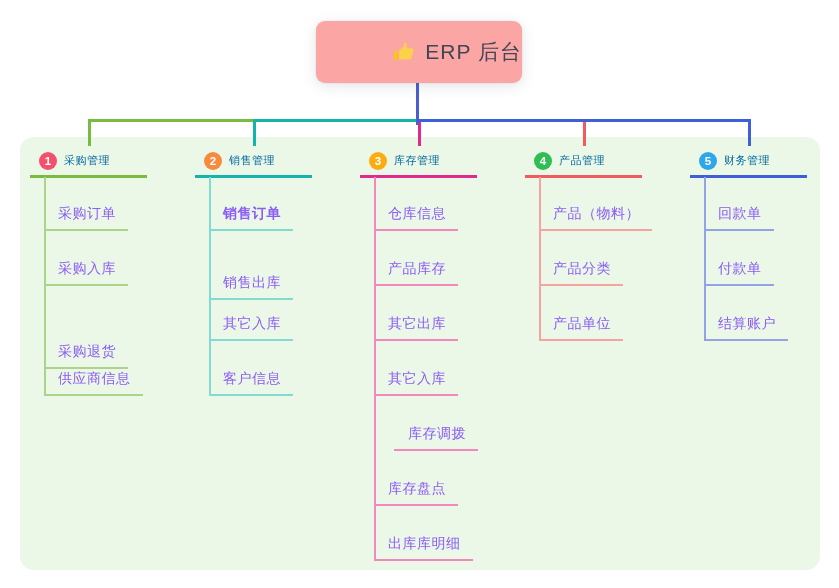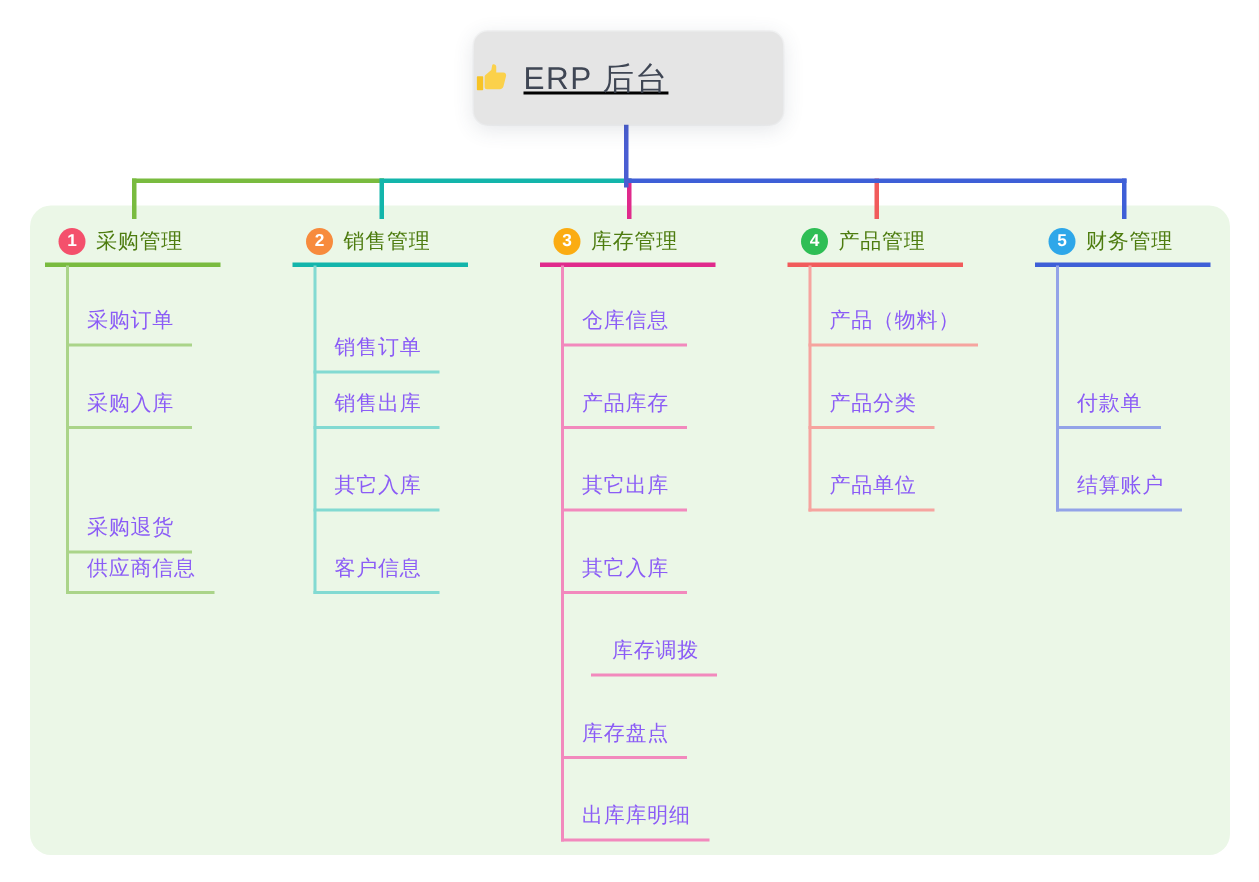--- a/index.html
+++ b/index.html
@@ -1,30 +1,30 @@
 <!DOCTYPE html>
 <html><head>
 <meta charset="utf-8">
 <style>
   html,body{margin:0;padding:0;background:#ffffff;}
   body{width:839px;height:588px;font-family:"Liberation Sans","DejaVu Sans",sans-serif;}
   .canvas{position:relative;width:839px;height:588px;background:#ffffff;overflow:hidden;}
   .panel{position:absolute;left:20px;top:137px;width:800px;height:433px;background:#ebf7e7;border-radius:14px;z-index:0;}
-  .root-box{position:absolute;left:316px;top:21px;width:206px;height:62px;background:#e5e5e5;border-radius:9px;
+  .root-box{position:absolute;left:316px;top:21px;width:206px;height:62px;background:#fca5a5;border-radius:9px;
     box-shadow:0 3px 14px rgba(60,70,90,.14),0 0 0 1px rgba(0,0,0,.03);
-    display:flex;align-items:center;justify-content:flex-start;gap:10px;z-index:6;text-decoration:underline;}
+    display:flex;align-items:center;justify-content:flex-end;gap:10px;z-index:6;}
   .root-label{font-size:21px;color:#3f4654;font-weight:500;letter-spacing:1px;}
   .thumb-icon{display:flex;align-items:center;}
   .cline{position:absolute;z-index:2;}
   .branch{position:absolute;top:146px;width:170px;z-index:3;}
   .topic{position:relative;height:32px;width:117px;box-sizing:border-box;display:flex;align-items:center;gap:7px;
     padding-left:9px;cursor:default;}
   .badge{width:18px;height:18px;border-radius:50%;color:#fff;font-size:11.5px;font-weight:700;
     display:flex;align-items:center;justify-content:center;flex:0 0 18px;line-height:18px;}
-  .topic-label{font-size:14px;color:#4d7c0f;font-weight:500;letter-spacing:.5px;white-space:nowrap;}
+  .topic-label{font-size:11px;color:#0369a1;font-weight:500;letter-spacing:.5px;white-space:nowrap;}
   .vline{position:absolute;width:2px;}
   .child{position:absolute;left:14px;height:30px;box-sizing:border-box;display:flex;align-items:flex-end;
     padding:0 12px 6px 14px;font-size:14px;color:#8b5cf6;white-space:nowrap;letter-spacing:.5px;}
 </style>
 </head>
 <body>
 
 <div class="canvas">
   <div class="panel"></div>
 
@@ -60,22 +60,22 @@
         <div class="child" style="top: 110px; border-bottom: 2px solid rgb(170, 212, 137);">采购入库</div>
         <div class="child" style="top: 165px; border-bottom: 2px solid rgb(170, 212, 137); margin-top: 28px;">采购退货</div>
         <div class="child" style="top: 220px; border-bottom: 2px solid rgb(170, 212, 137);">供应商信息</div>
       </div>
       <div class="branch" style="left: 195px;">
         <div class="topic" style="border-bottom: 3px solid rgb(19, 181, 171);">
           <span class="badge" style="background: rgb(247, 139, 61);">2</span>
           <span class="topic-label">销售管理</span>
         </div>
         <div class="vline" style="left: 14px; top: 31px; height: 219px; background: rgb(130, 218, 210);"></div>
-        <div class="child" style="top: 73px; border-bottom: 2px solid rgb(130, 218, 210);">销售订单</div>
-        <div class="child" style="top: 110px; border-bottom: 2px solid rgb(130, 218, 210);">销售出库</div>
+        <div class="child" style="top: 55px; border-bottom: 2px solid rgb(130, 218, 210); font-weight: bold;">销售订单</div>
+        <div class="child" style="top: 124px; border-bottom: 2px solid rgb(130, 218, 210);">销售出库</div>
         <div class="child" style="top: 165px; border-bottom: 2px solid rgb(130, 218, 210);">其它入库</div>
         <div class="child" style="top: 220px; border-bottom: 2px solid rgb(130, 218, 210);">客户信息</div>
       </div>
       <div class="branch" style="left: 360px;">
         <div class="topic" style="border-bottom: 3px solid rgb(224, 42, 140);">
           <span class="badge" style="background: rgb(251, 172, 18);">3</span>
           <span class="topic-label">库存管理</span>
         </div>
         <div class="vline" style="left: 14px; top: 31px; height: 384px; background: rgb(242, 137, 189);"></div>
         <div class="child" style="top: 55px; border-bottom: 2px solid rgb(242, 137, 189);">仓库信息</div>
@@ -95,17 +95,18 @@
         <div class="child" style="top: 55px; border-bottom: 2px solid rgb(246, 164, 159);">产品（物料）</div>
         <div class="child" style="top: 165px; border-bottom: 2px solid rgb(246, 164, 159);">产品单位</div>
         <div class="child" style="top: 110px; border-bottom: 2px solid rgb(246, 164, 159);">产品分类</div>
       </div>
       <div class="branch" style="left: 690px;">
         <div class="topic" style="border-bottom: 3px solid rgb(62, 95, 215);">
           <span class="badge" style="background: rgb(46, 167, 233);">5</span>
           <span class="topic-label">财务管理</span>
         </div>
         <div class="vline" style="left: 14px; top: 31px; height: 164px; background: rgb(147, 163, 232);"></div>
+        <div class="child" style="top: 55px; border-bottom: 2px solid rgb(147, 163, 232);">回款单</div>
         <div class="child" style="top: 110px; border-bottom: 2px solid rgb(147, 163, 232);">付款单</div>
         <div class="child" style="top: 165px; border-bottom: 2px solid rgb(147, 163, 232);">结算账户</div>
       </div>
     </div>
 </div>
 
 </body></html>

